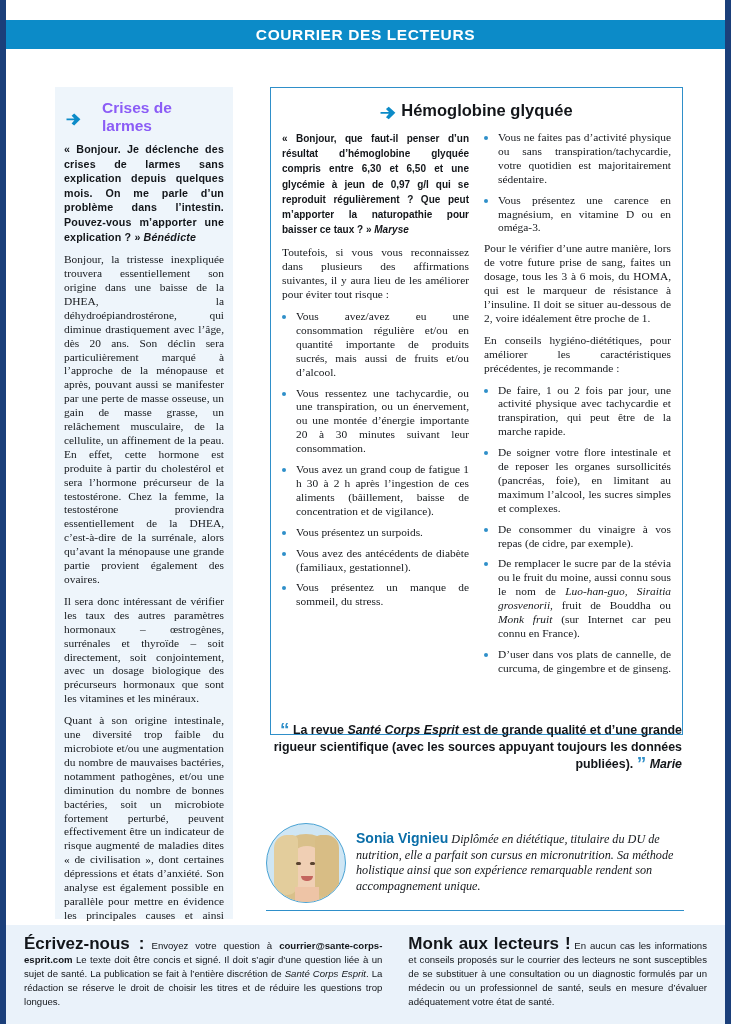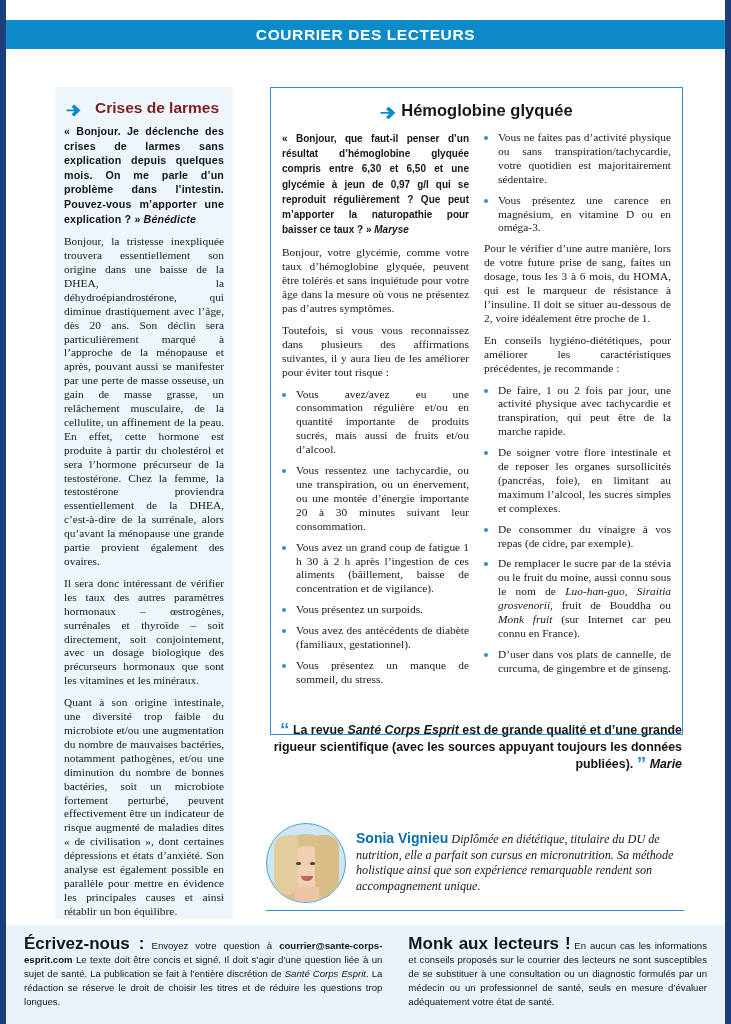--- a/index.html
+++ b/index.html
@@ -69,24 +69,24 @@
     width: 178px;
     height: 832px;
     background: #eef5fb;
     box-sizing: border-box;
     padding: 8px 9px 10px 9px;
   }
   #left-col .col-title {
     font-family: "Liberation Sans", sans-serif;
     font-weight: bold;
     font-size: 15.5px;
-    color: #7f1d1d;
+    color: #8b5cf6;
     display: flex;
     align-items: center;
-    gap: 14px;
+    gap: 21px;
     margin: 4px 0 7px 2px;
   }
   .arrow-icon {
     display: inline-block;
     width: 15px;
     height: 13px;
     flex: none;
     position: relative;
     top: 1px;
   }
@@ -341,21 +341,20 @@
         </span>
         <span>Hémoglobine glyquée</span>
       </div>
 
       <div id="feature-cols">
 
         <div class="fcol">
           <p class="q-lead">
             <span>« Bonjour, que faut-il penser d’un résultat d’hémoglobine glyquée compris entre 6,30 et 6,50 et une glycémie à jeun de 0,97 g/l qui se reproduit régulièrement ? Que peut m’apporter la naturopathie pour baisser ce taux ? » </span><span class="sig">Maryse</span>
           </p>
-          <p class="body-p">Bonjour, votre glycémie, comme votre taux d’hémoglobine glyquée, peuvent être tolérés et sans inquiétude pour votre âge dans la mesure où vous ne présentez pas d’autres symptômes.</p>
           <p class="body-p">Toutefois, si vous vous reconnaissez dans plusieurs des affirmations suivantes, il y aura lieu de les améliorer pour éviter tout risque :</p>
           <ul class="bullets">
             <li>Vous avez/avez eu une consommation régulière et/ou en quantité importante de produits sucrés, mais aussi de fruits et/ou d’alcool.</li>
             <li>Vous ressentez une tachycardie, ou une transpiration, ou un énervement, ou une montée d’énergie importante 20 à 30 minutes suivant leur consommation.</li>
             <li>Vous avez un grand coup de fatigue 1 h 30 à 2 h après l’ingestion de ces aliments (bâillement, baisse de concentration et de vigilance).</li>
             <li>Vous présentez un surpoids.</li>
             <li>Vous avez des antécédents de diabète (familiaux, gestationnel).</li>
             <li>Vous présentez un manque de sommeil, du stress.</li>
           </ul>
         </div>

